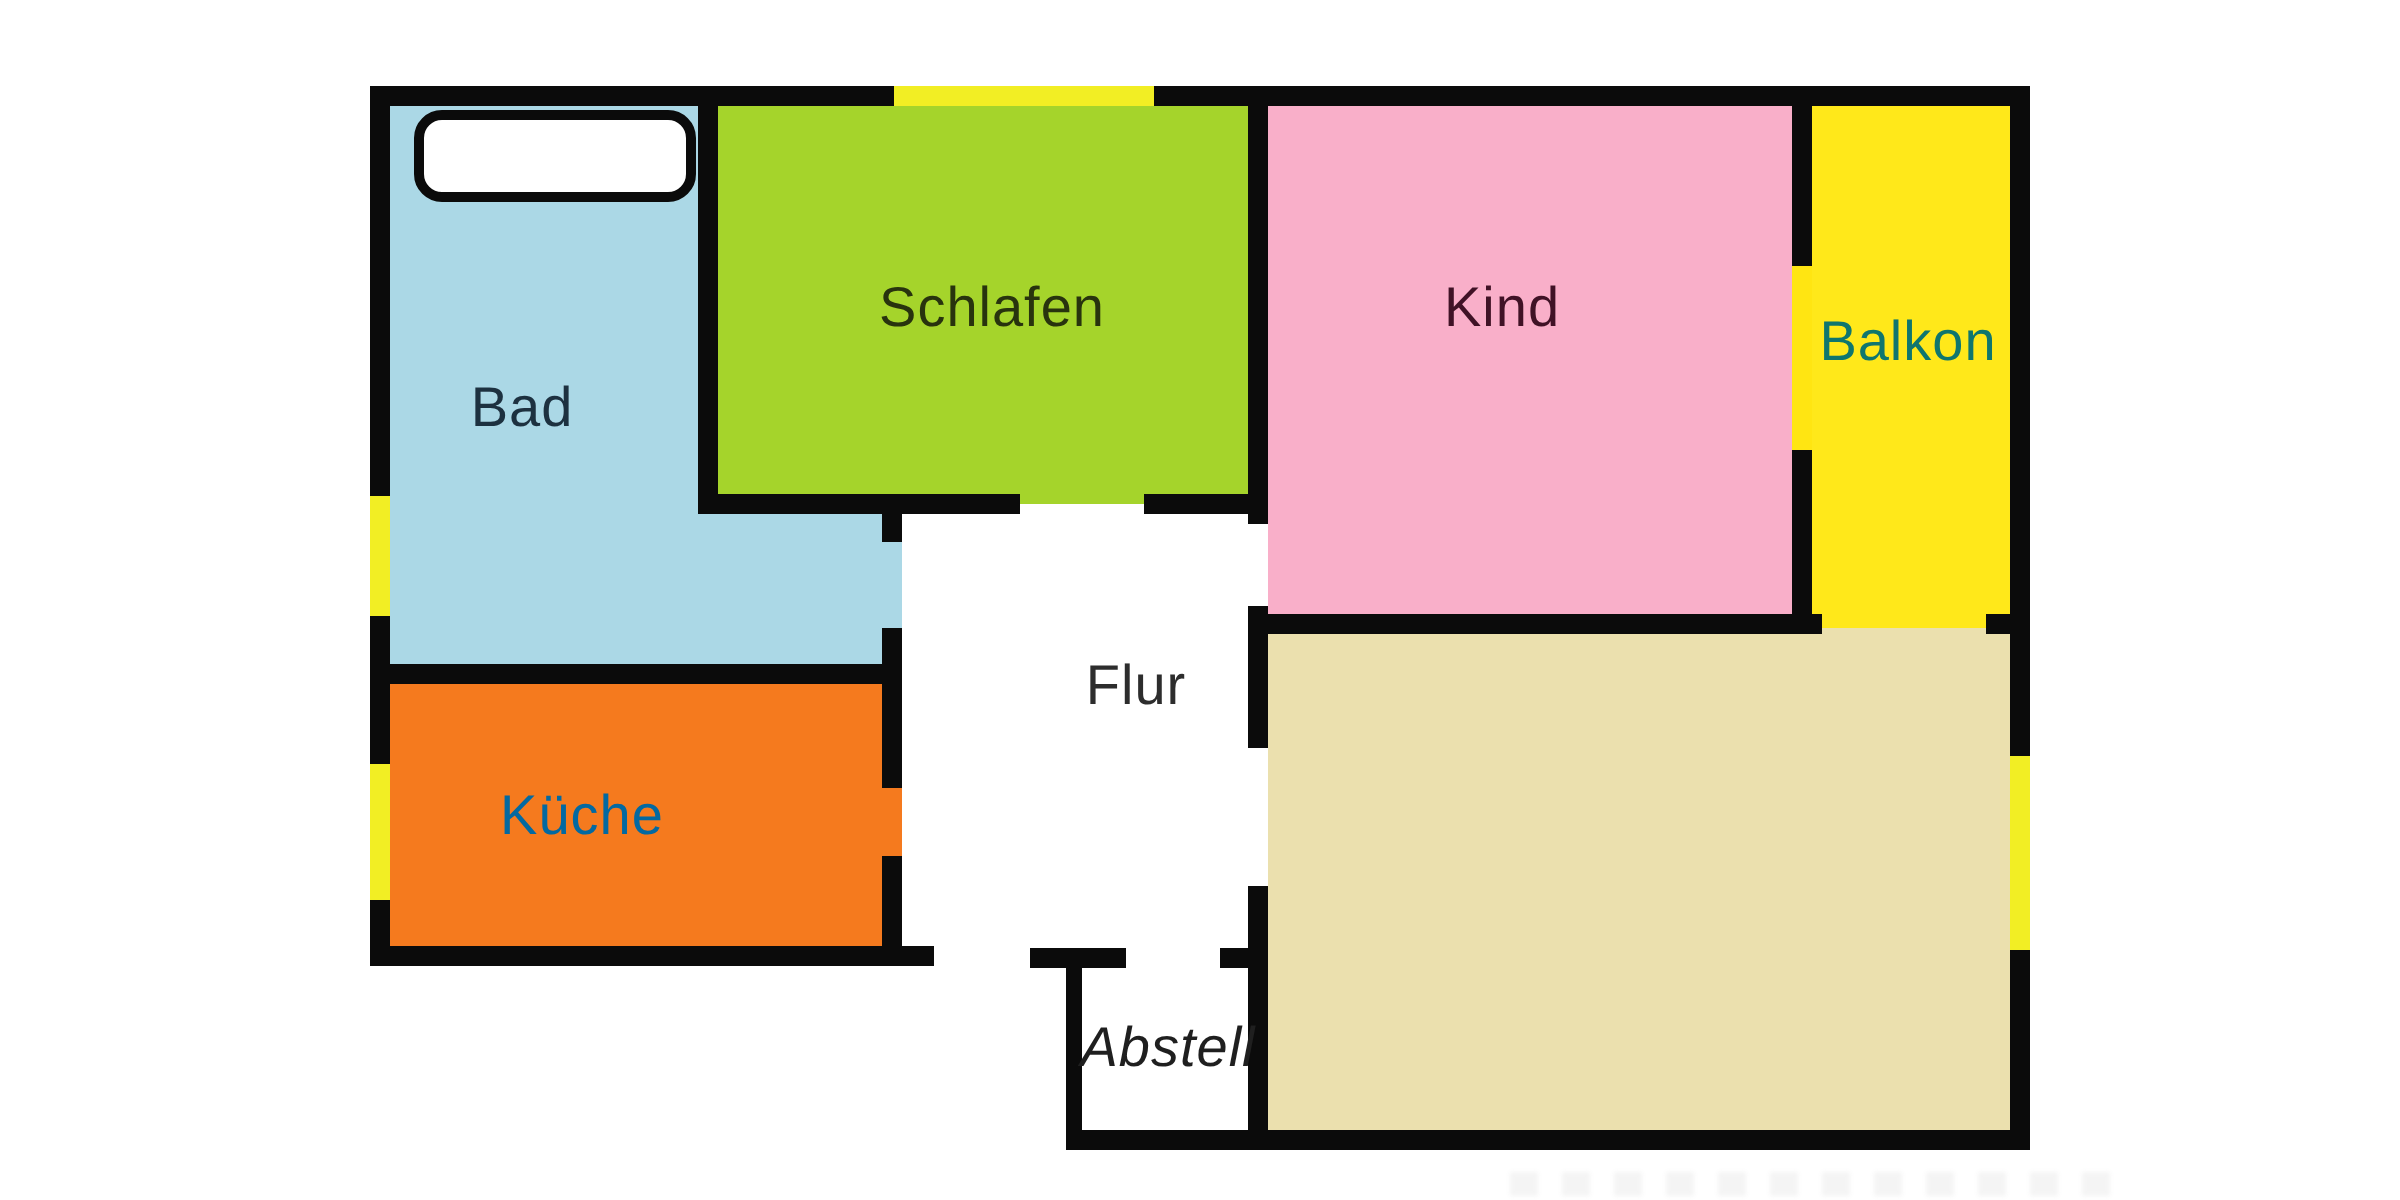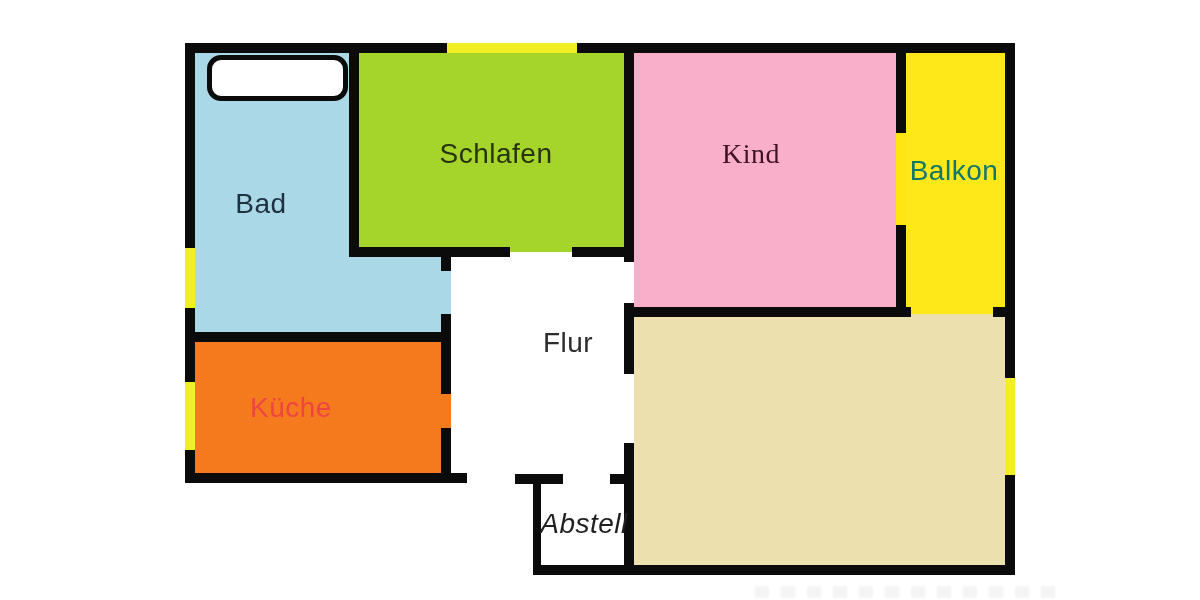--- a/index.html
+++ b/index.html
@@ -56,20 +56,20 @@
   <div class="wall" style="left: 533px; top: 478px; width: 8px; height: 97px; background: rgb(11, 11, 11);"></div>
 
   <div class="window-marker" style="left: 447px; top: 43px; width: 130px; height: 10px; background: rgb(242, 238, 36);"></div>
   <div class="window-marker" style="left: 185px; top: 248px; width: 10px; height: 60px; background: rgb(242, 238, 36);"></div>
   <div class="window-marker" style="left: 185px; top: 382px; width: 10px; height: 68px; background: rgb(242, 238, 36);"></div>
   <div class="window-marker" style="left: 1005px; top: 378px; width: 10px; height: 97px; background: rgb(242, 238, 36);"></div>
   <div class="window-marker balcony" style="left: 896px; top: 133px; width: 10px; height: 92px; background: rgb(255, 229, 18);"></div>
 
   <div class="room-label" style="left: 261px; top: 204px; color: rgb(29, 49, 64);">Bad</div>
   <div class="room-label" style="left: 496px; top: 154px; color: rgb(40, 51, 14); text-align: center;">Schlafen</div>
-  <div class="room-label" style="left: 751px; top: 154px; color: rgb(64, 18, 38); font-family: Liberation Serif, serif;">Kind</div>
+  <div class="room-label" style="left: 751px; top: 154px; color: rgb(64, 18, 38);">Kind</div>
   <div class="room-label" style="left: 954px; top: 171px; color: #0f766e;">Balkon</div>
-  <div class="room-label" style="left: 291px; top: 408px; color: #ef4444;">Küche</div>
+  <div class="room-label" style="left: 291px; top: 408px; color: #0369a1;">Küche</div>
   <div class="room-label" style="left: 536px; top: 343px; color: rgb(45, 45, 45); margin-left: 32px;">Flur</div>
   <div class="room-label" style="left: 584px; top: 524px; color: rgb(31, 31, 31); font-style: italic;">Abstell</div>
 
   <div class="watermark" style="left:755px;top:586px;width:300px;height:12px;"></div>
 </div>
 
 </body></html>

